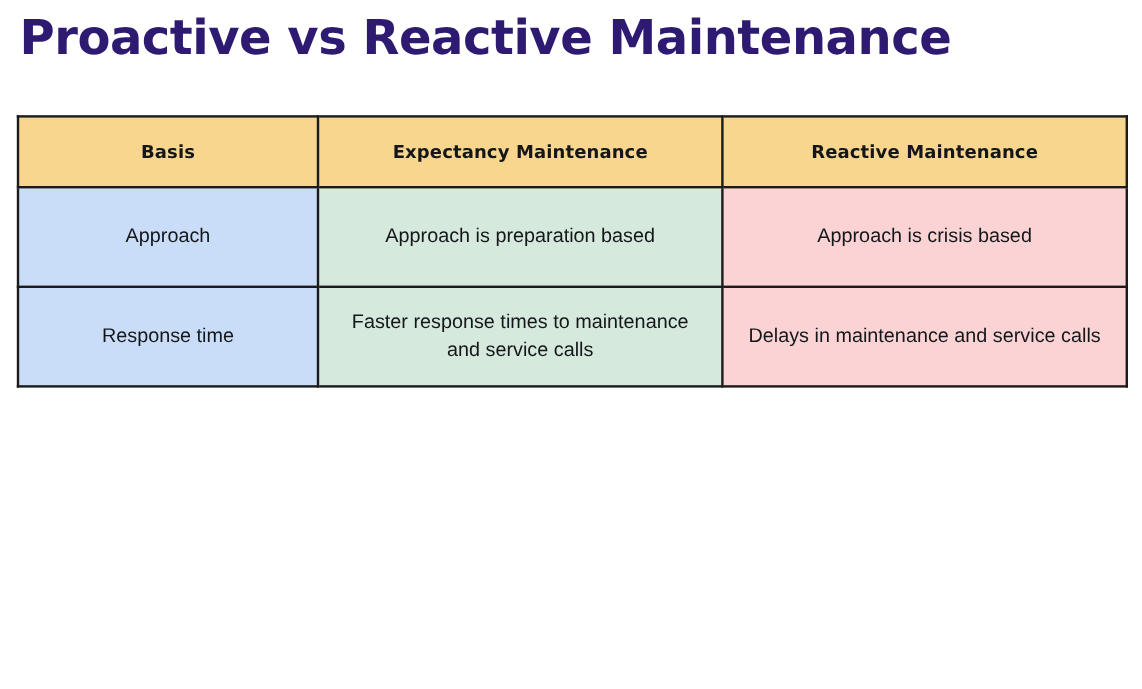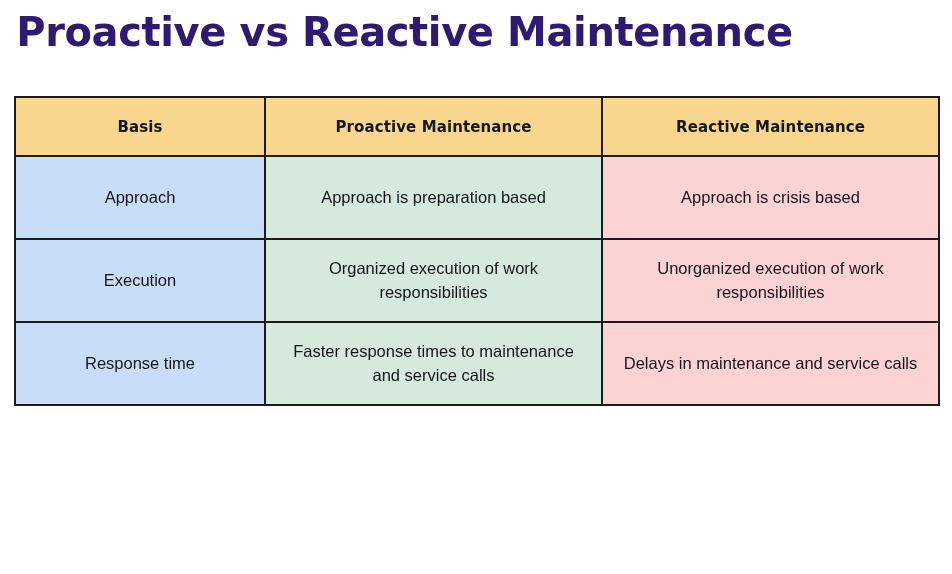--- a/index.html
+++ b/index.html
@@ -95,34 +95,29 @@
   <div class="table-wrap">
     <table class="cmp">
       <colgroup>
         <col class="c-basis">
         <col class="c-pro">
         <col class="c-re">
       </colgroup>
       <thead>
         <tr>
           <th>Basis</th>
-          <th>Proactive Maintenance</th>
+          <th>Expectancy Maintenance</th>
           <th>Reactive Maintenance</th>
         </tr>
       </thead>
       <tbody>
         <tr>
           <td class="col-basis">Approach</td>
           <td class="col-pro">Approach is preparation based</td>
           <td class="col-re">Approach is crisis based</td>
-        </tr>
-        <tr>
-          <td class="col-basis">Execution</td>
-          <td class="col-pro">Organized execution of work responsibilities</td>
-          <td class="col-re">Unorganized execution of work responsibilities</td>
         </tr>
         <tr>
           <td class="col-basis">Response time</td>
           <td class="col-pro">Faster response times to maintenance and service calls</td>
           <td class="col-re">Delays in maintenance and service calls</td>
         </tr>
       </tbody>
     </table>
   </div>
 

